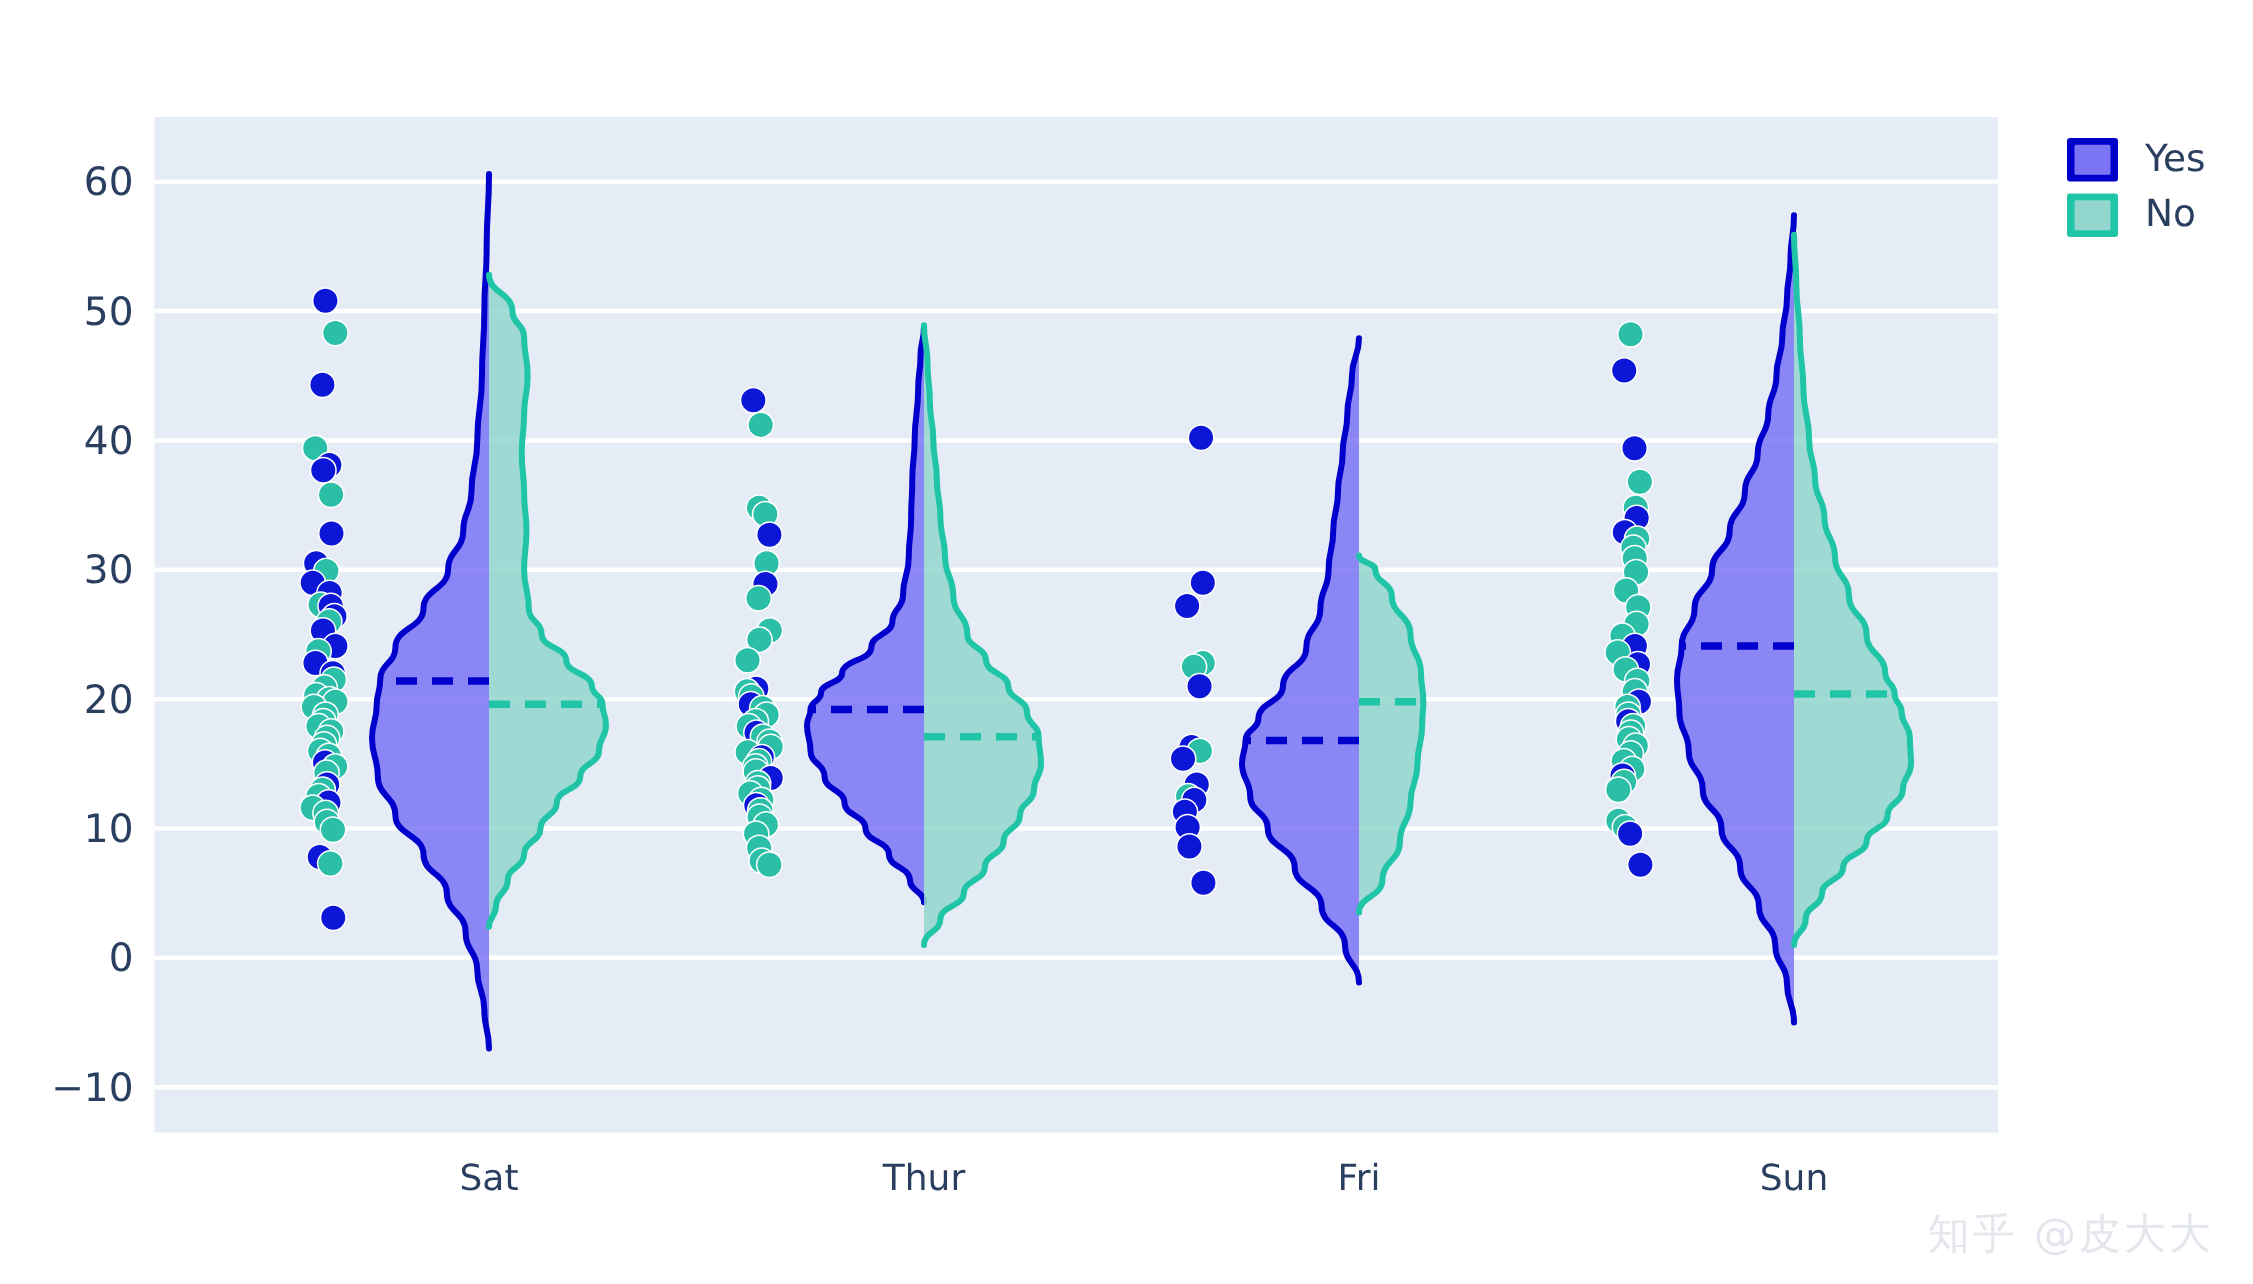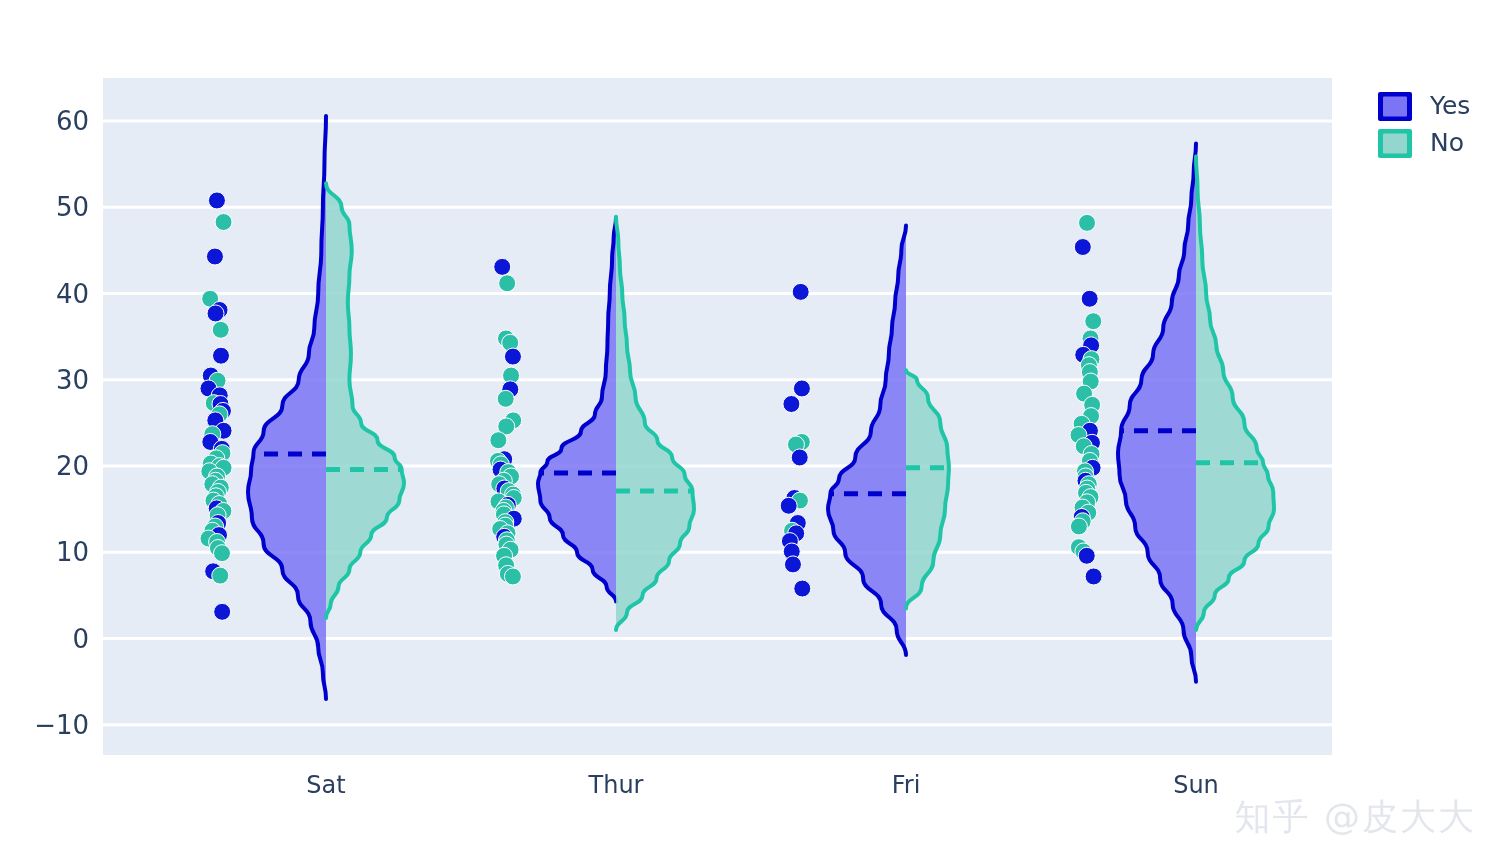--- a/index.html
+++ b/index.html
@@ -39,21 +39,21 @@
     font-size: 25px;
     fill: #2a3f5f;
     text-anchor: start;
     dominant-baseline: middle;
   }
   .watermark {
     position: absolute;
     right: 26px;
     bottom: 14px;
     font-family: "DejaVu Sans", "Liberation Sans", sans-serif;
-    font-size: 36px;
+    font-size: 28px;
     color: #e3e6ec;
     letter-spacing: 2px;
     white-space: nowrap;
     user-select: none;
     pointer-events: none;
   }
 </style>
 </head>
 <body>
 

